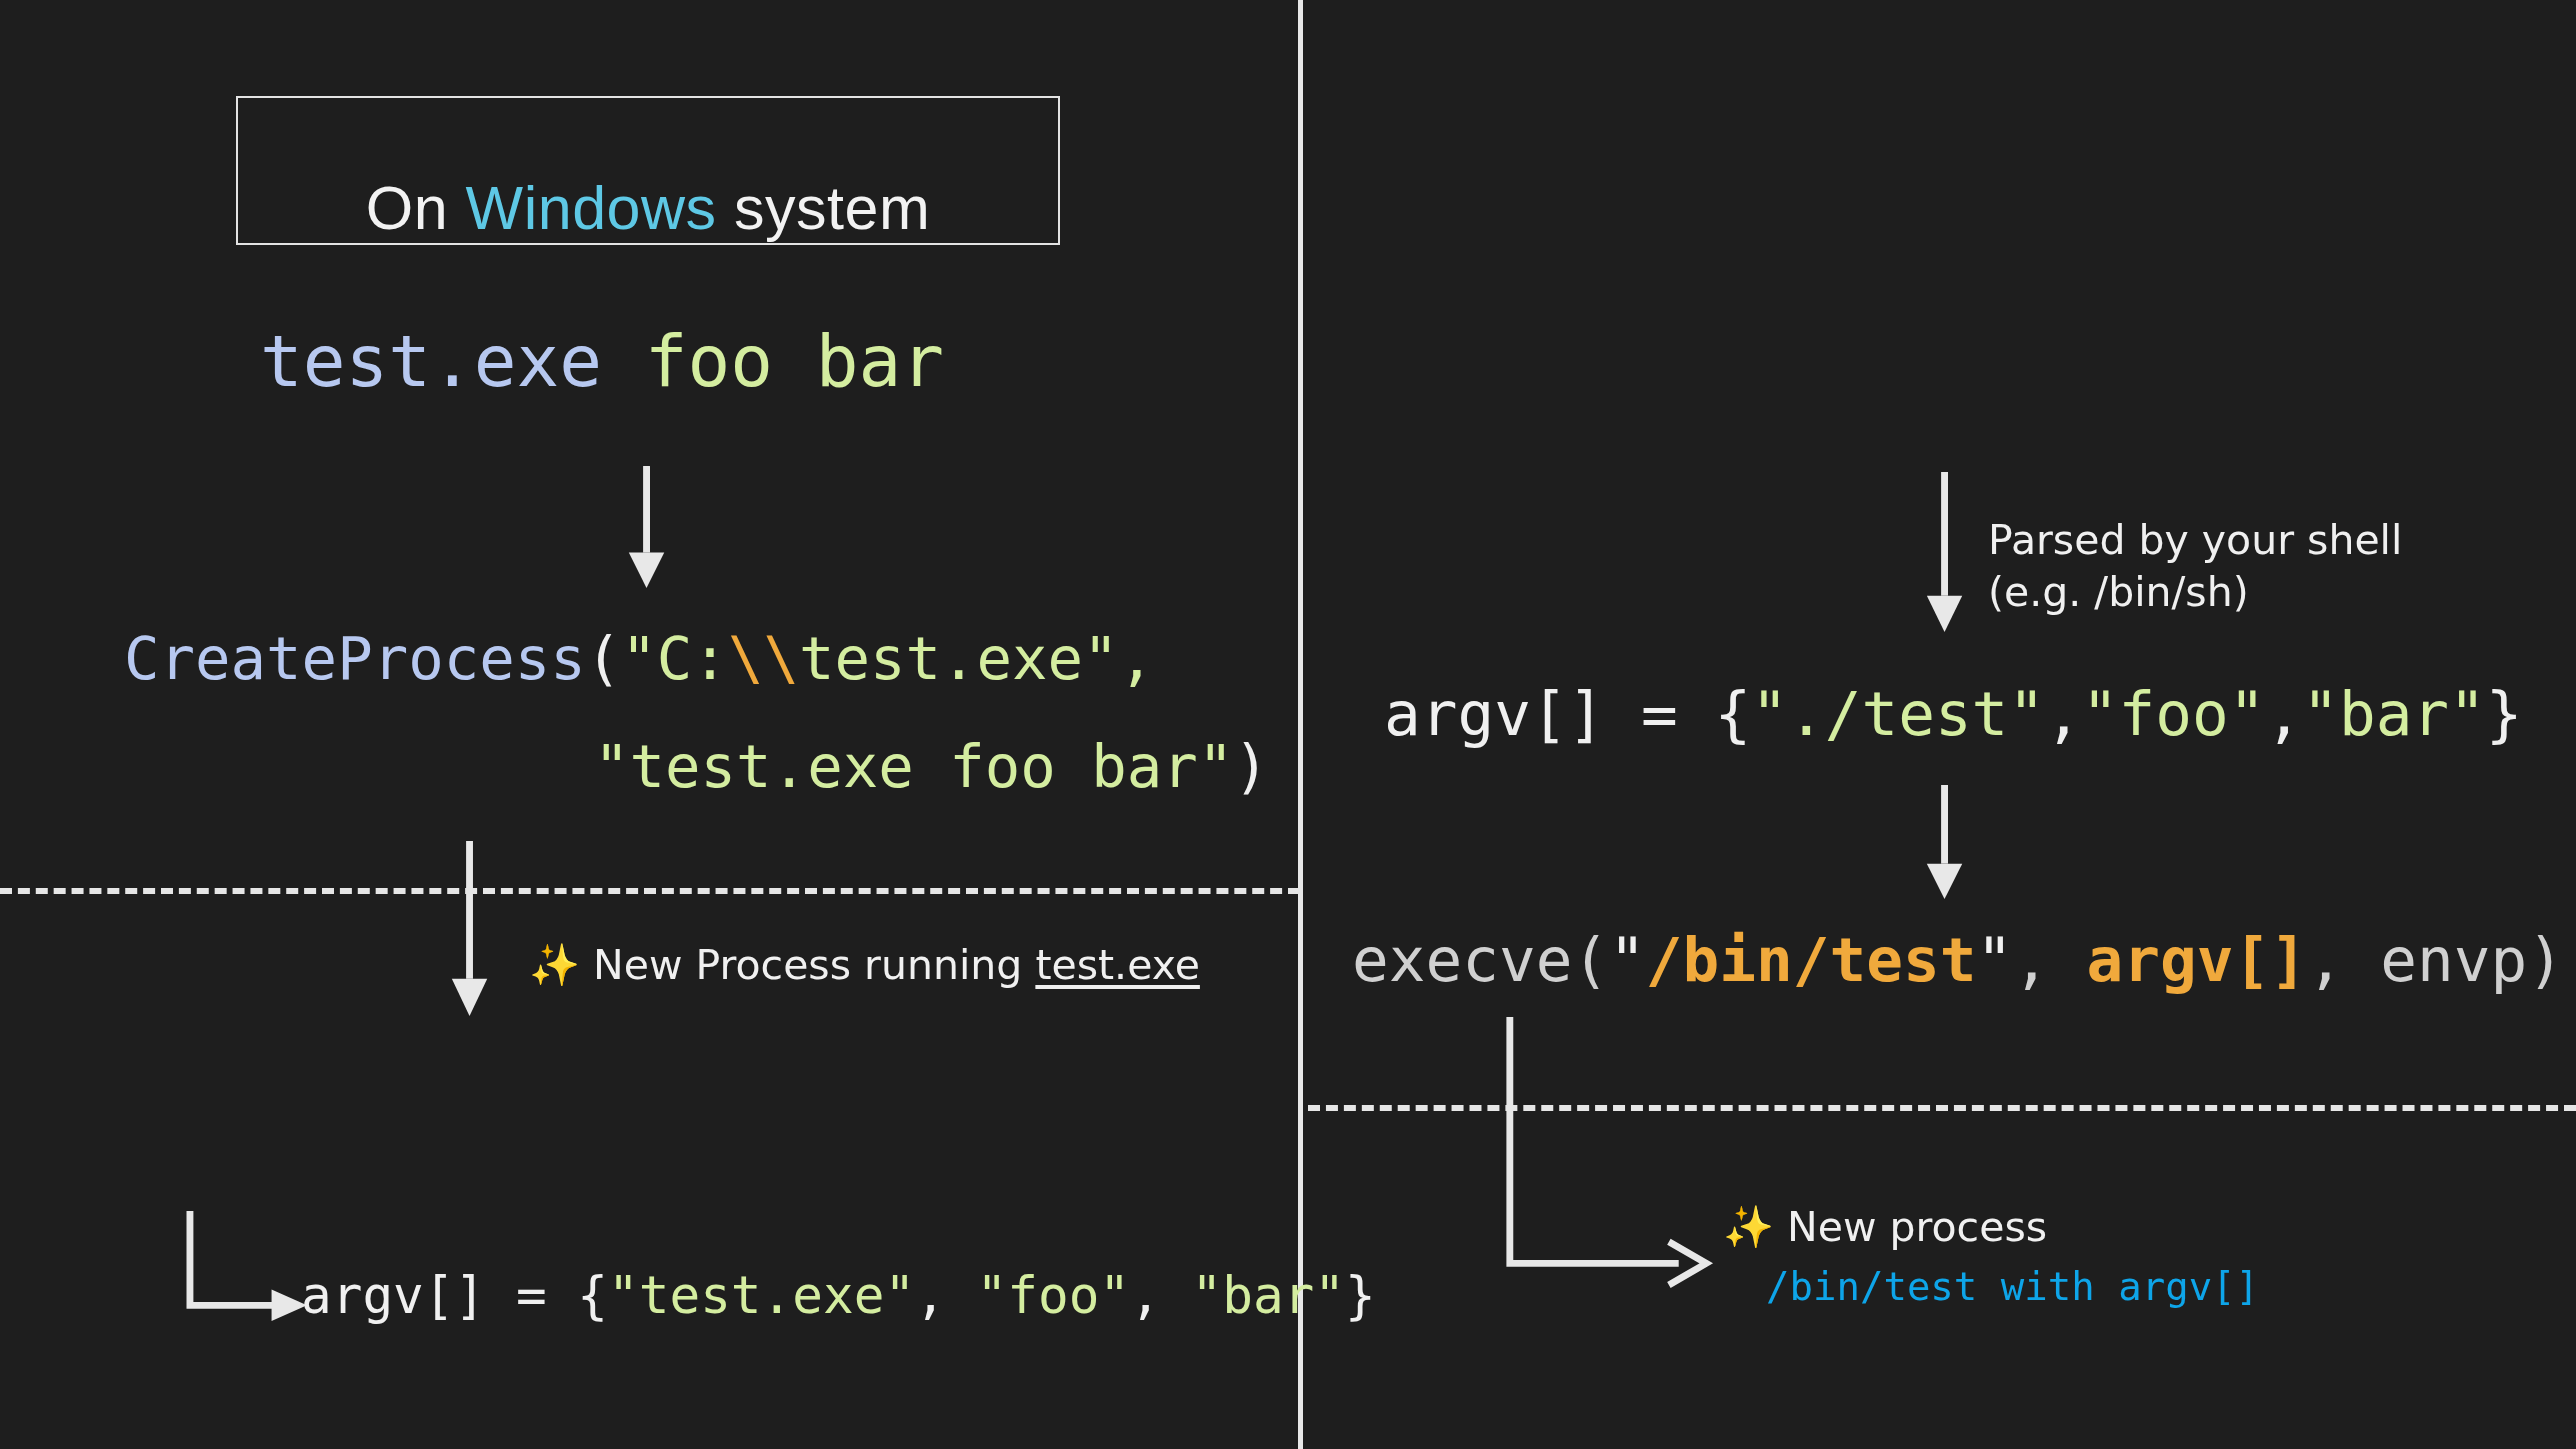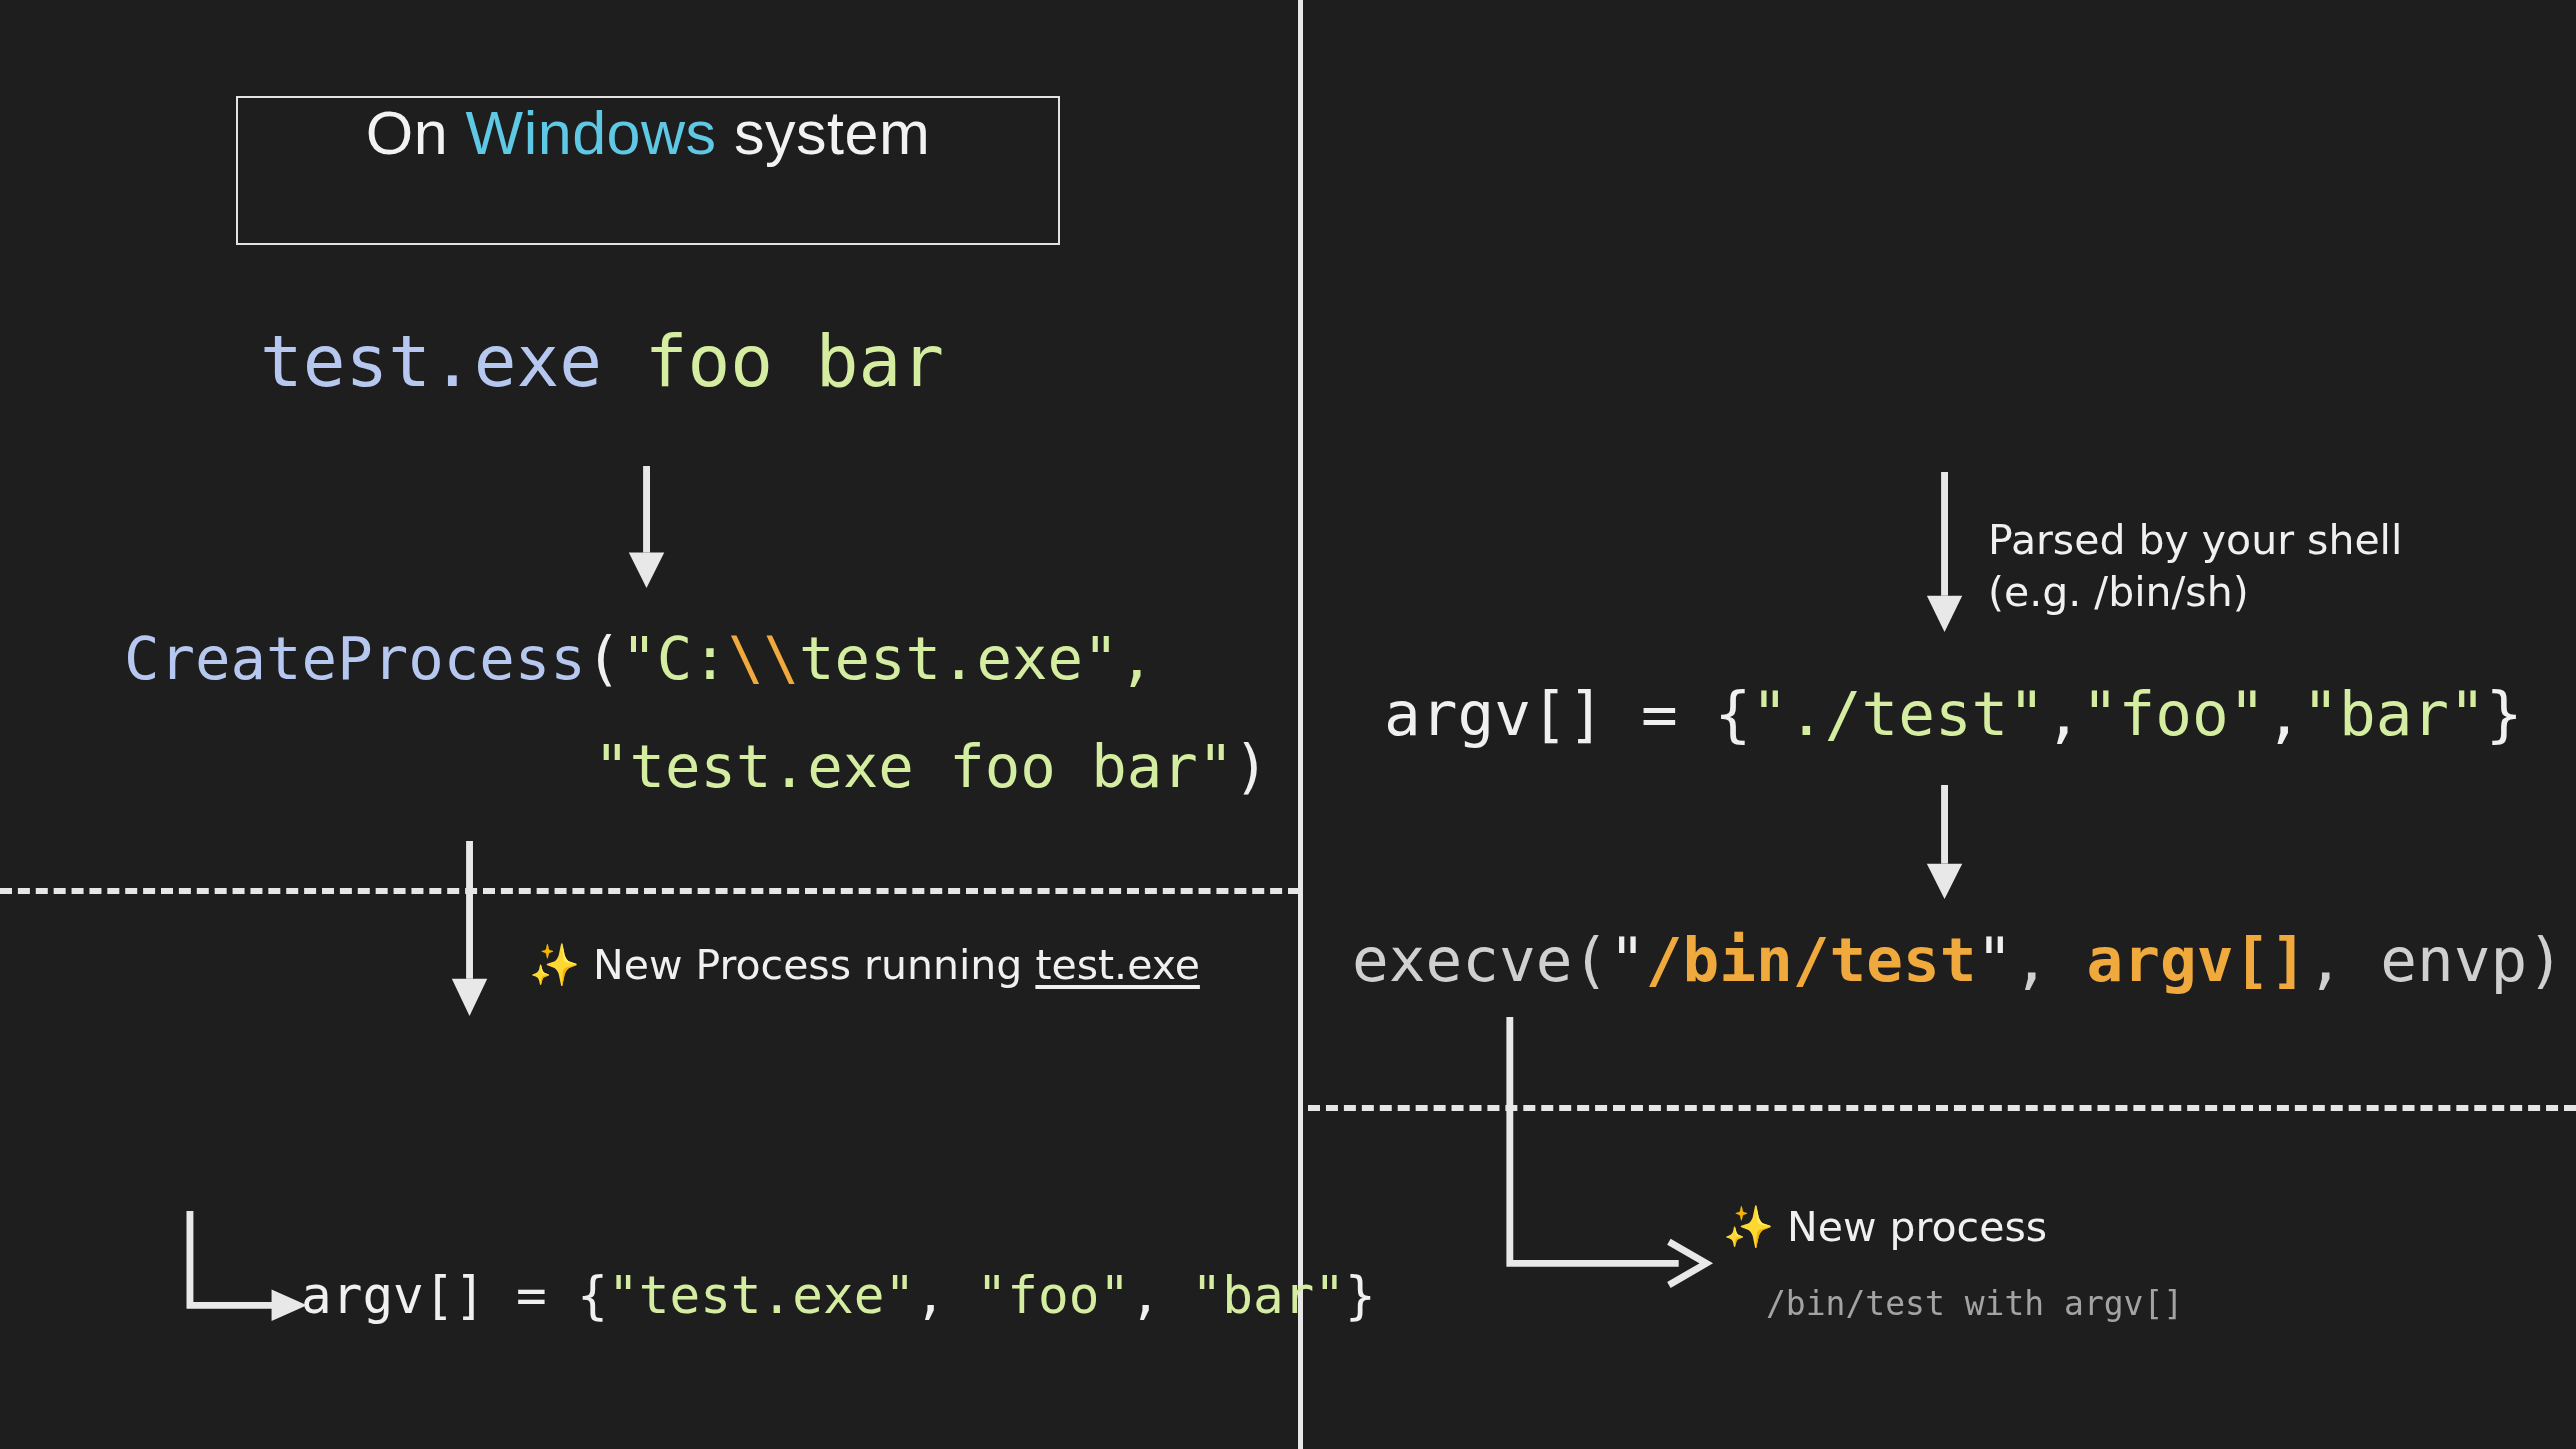--- a/index.html
+++ b/index.html
@@ -23,21 +23,21 @@
     width: 4.9px;
     height: 1449px;
     background: #e8e8e8;
   }
 
   
   .header-box {
     position: absolute;
     border: 2.9px solid #e3e3e3;
     display: flex;
-    align-items: flex-start;
+    align-items: flex-end;
     justify-content: center;
     box-sizing: border-box;
   }
   .header-text {
     font-family: "Liberation Sans", sans-serif;
     font-size: 61px;
     color: #f2f2f2;
     letter-spacing: 0.5px;
     white-space: nowrap;
   }
@@ -138,16 +138,16 @@
 
   <div class="dashed" style="left:1308px; top:1105px; width:1268px;"></div>
 
   <svg class="arrow-svg" style="left:1496px; top:1013px;" width="226" height="270" viewBox="0 0 230 275">
     <path d="M 14 4 L 14 255 L 186 255" stroke="#e8e8e8" stroke-width="7" fill="none"></path>
     <path d="M 176 233 L 214 255 L 176 277" stroke="#e8e8e8" stroke-width="7" fill="none" stroke-linejoin="miter"></path>
   </svg>
 
   <div class="annot" style="left:1723px; top:1201px; font-size:41px;"><span class="sparkle">✨</span><span> New process</span></div>
 
-  <div class="code" style="left:1766px; top:1264px; font-size:33px; color:#a3a3a3;margin-top:20px;">/bin/test with argv[]</div>
+  <div class="code" style="left:1766px; top:1264px; font-size:39px; color:#0ea5e9;">/bin/test with argv[]</div>
 
 </div>
 
 
 </body></html>

